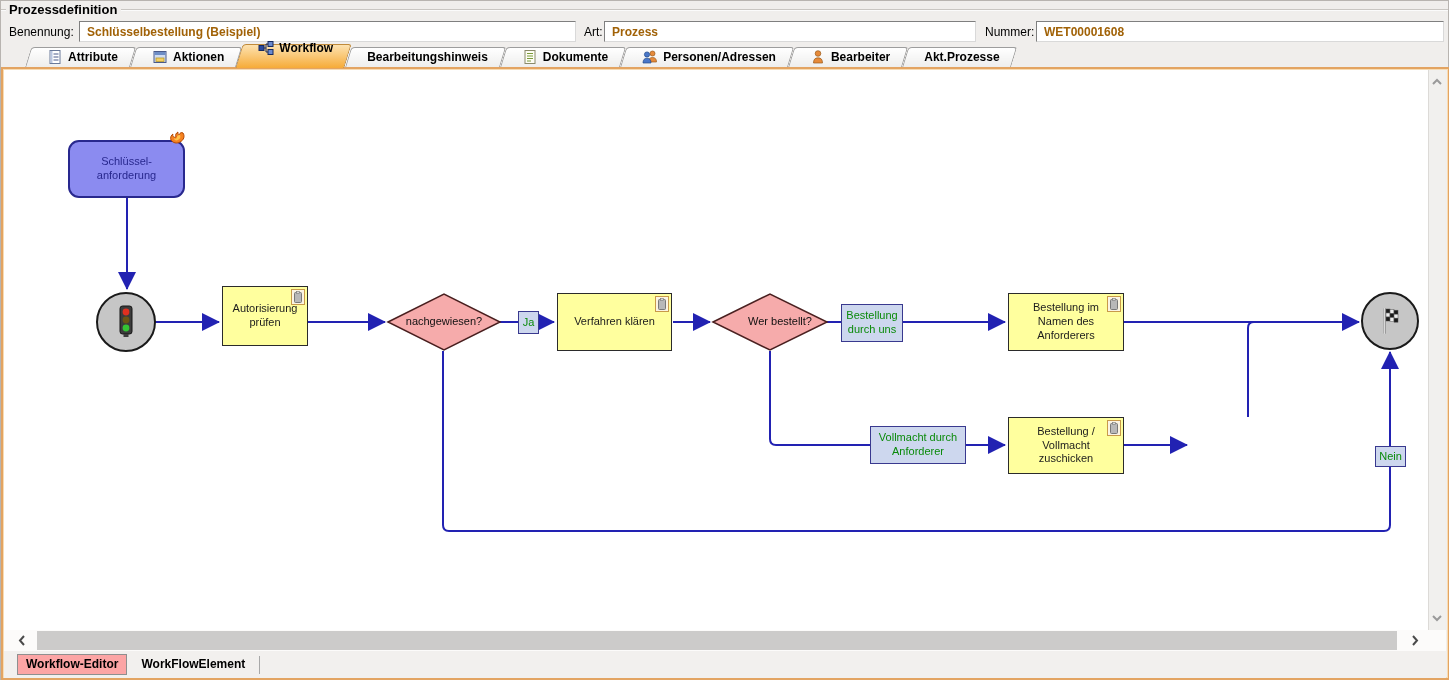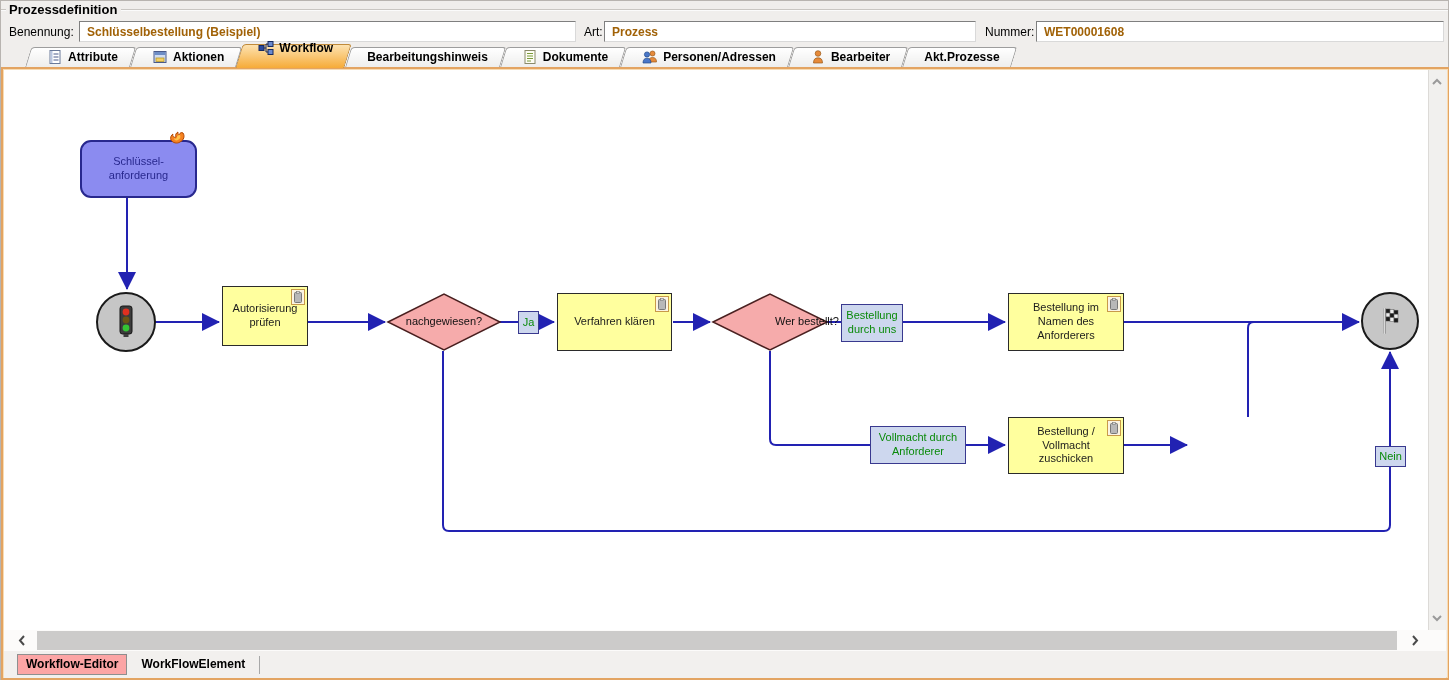--- a/index.html
+++ b/index.html
@@ -42,21 +42,21 @@
   
   .panel { position:absolute; left:0; top:66px; width:1449px; height:613px;
            border:2px solid #e3a462; box-shadow:inset 0 0 0 1px #f8dcb4; background:#f1efed; z-index:1; }
   .canvas { position:absolute; left:1px; top:1px; width:1424px; height:560px; background:#ffffff; overflow:hidden; }
   .edges-svg { position:absolute; left:0; top:0; }
 
   
   .node { position:absolute; display:flex; align-items:center; justify-content:center;
           text-align:center; font-size:11px; line-height:1.25; }
   .task { background:#ffff9e; border:1.5px solid #2b2b2b; color:#1c1c1c; padding:4px 10px; }
-  .event-box { background:#8b8bf0; border:2px solid #28288e; border-radius:11px; color:#28288e; padding:4px 8px;margin-left:12px; }
+  .event-box { background:#8b8bf0; border:2px solid #28288e; border-radius:11px; color:#28288e; padding:4px 8px; }
   .diamond-text { color:#101010; background:transparent; }
   .edge-label { background:#cdd7ee; border:1px solid #39398f; color:#0a8a0a; padding:1px 3px; }
   .clipboard { position:absolute; top:2px; right:2px; width:14px; height:16px; }
   .flame { position:absolute; width:27px; height:27px; }
   .circle-icon { position:absolute; display:flex; align-items:center; justify-content:center; }
 
   
   .vscroll { position:absolute; left:1425px; top:1px; width:17px; height:560px; background:#f1f0ee; border-left:1px solid #dcdad7; }
   .vscroll .chev { position:absolute; left:2px; width:12px; height:12px; }
   .hscroll { position:absolute; left:1px; top:561px; width:1442px; height:21px; background:#fcfbfa; }
@@ -251,21 +251,21 @@
         <span class="clipboard">
           <svg width="14" height="16" viewBox="0 0 14 16">
               <rect x="0.5" y="0.5" width="13" height="15" fill="#fbf4e2" stroke="#c89a4a"></rect>
               <rect x="3.5" y="3.5" width="7" height="10" rx="1" fill="#b8b8b8" stroke="#787878"></rect>
               <rect x="5.5" y="2.5" width="3" height="2" fill="#d8d8d8" stroke="#787878" stroke-width="0.6"></rect>
             </svg>
         </span>
       </div>
 
       <div class="node diamond-text" style="left:388px;top:243px;width:104px;height:18px">nachgewiesen?</div>
-      <div class="node diamond-text" style="left:751px;top:243px;width:104px;height:18px">Wer bestellt?</div>
+      <div class="node diamond-text" style="left:724px;top:243px;width:104px;height:18px">Wer bestellt?</div>
 
       <div class="node edge-label" style="left:514px;top:241px;min-width:21px;height:23px">Ja</div>
       <div class="node edge-label" style="left:837px;top:234px;width:62px;height:38px">Bestellung durch uns</div>
       <div class="node edge-label" style="left:866px;top:356px;width:96px;height:38px">Vollmacht durch Anforderer</div>
       <div class="node edge-label" style="left:1371px;top:376px;min-width:31px;height:21px">Nein</div>
 
       <span class="circle-icon" style="left:1372px;top:236px;width:28px;height:30px">
         <svg width="26" height="30" viewBox="0 0 26 30">
             <rect x="6" y="2" width="3" height="26" rx="1.2" fill="#9a9a9a"></rect>
             <rect x="6.7" y="2" width="1.2" height="26" fill="#e0e0e0"></rect>

